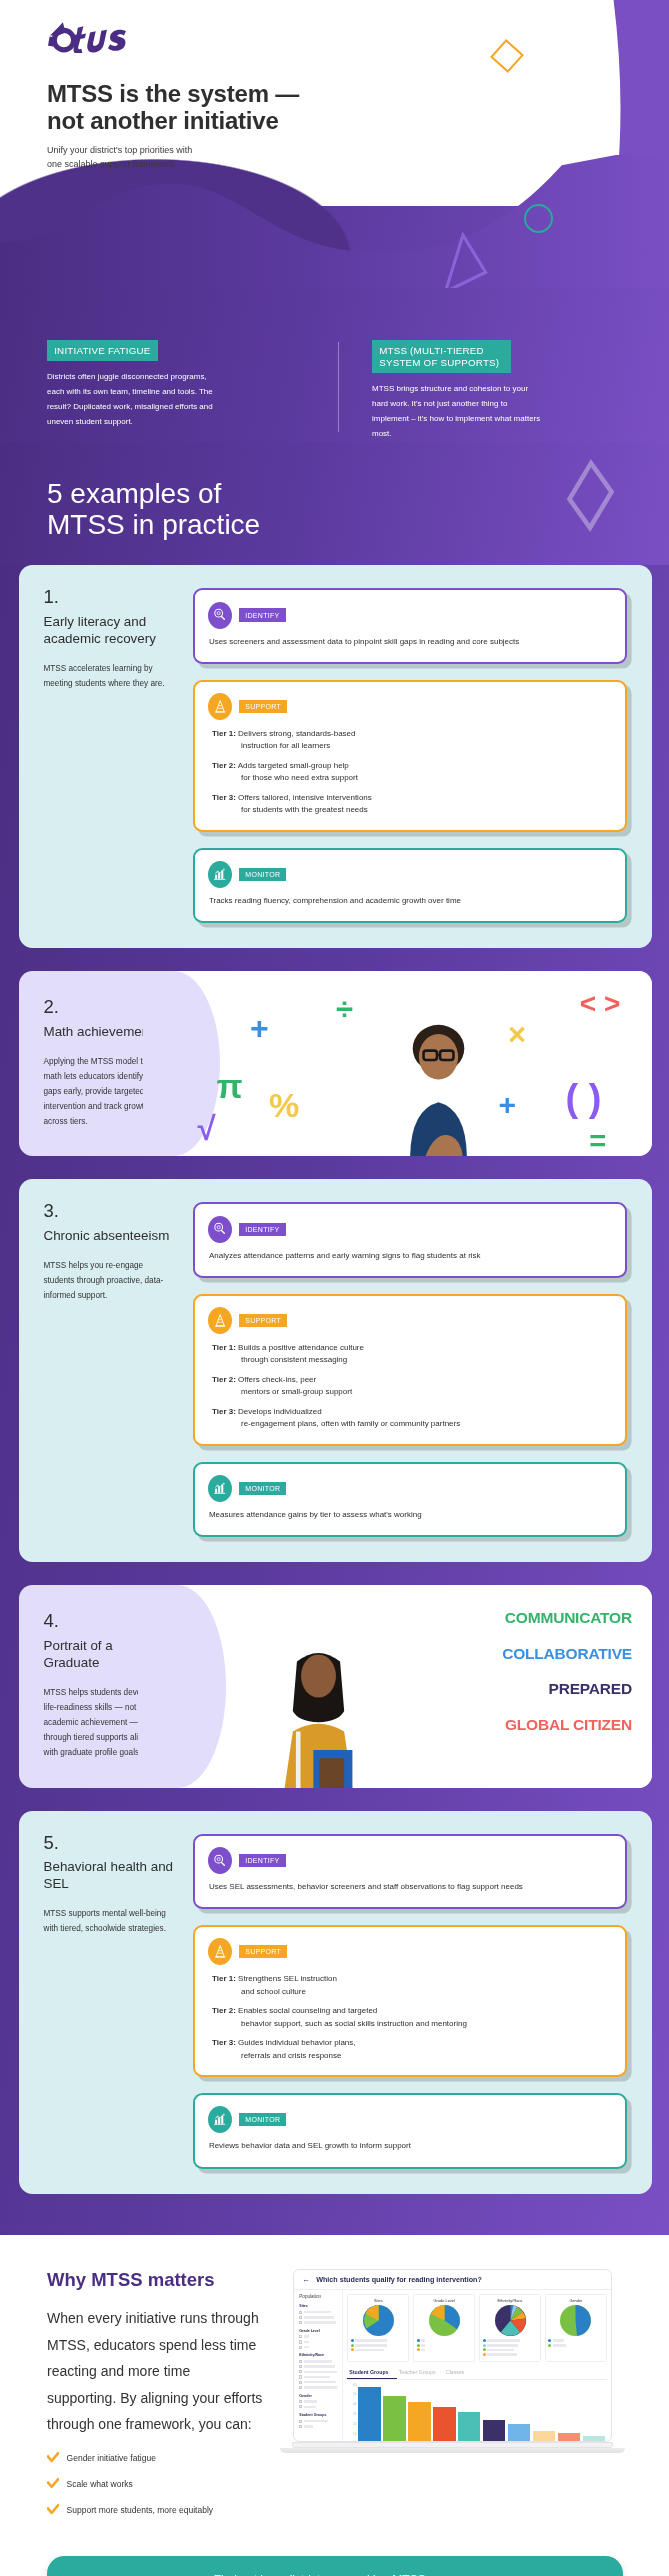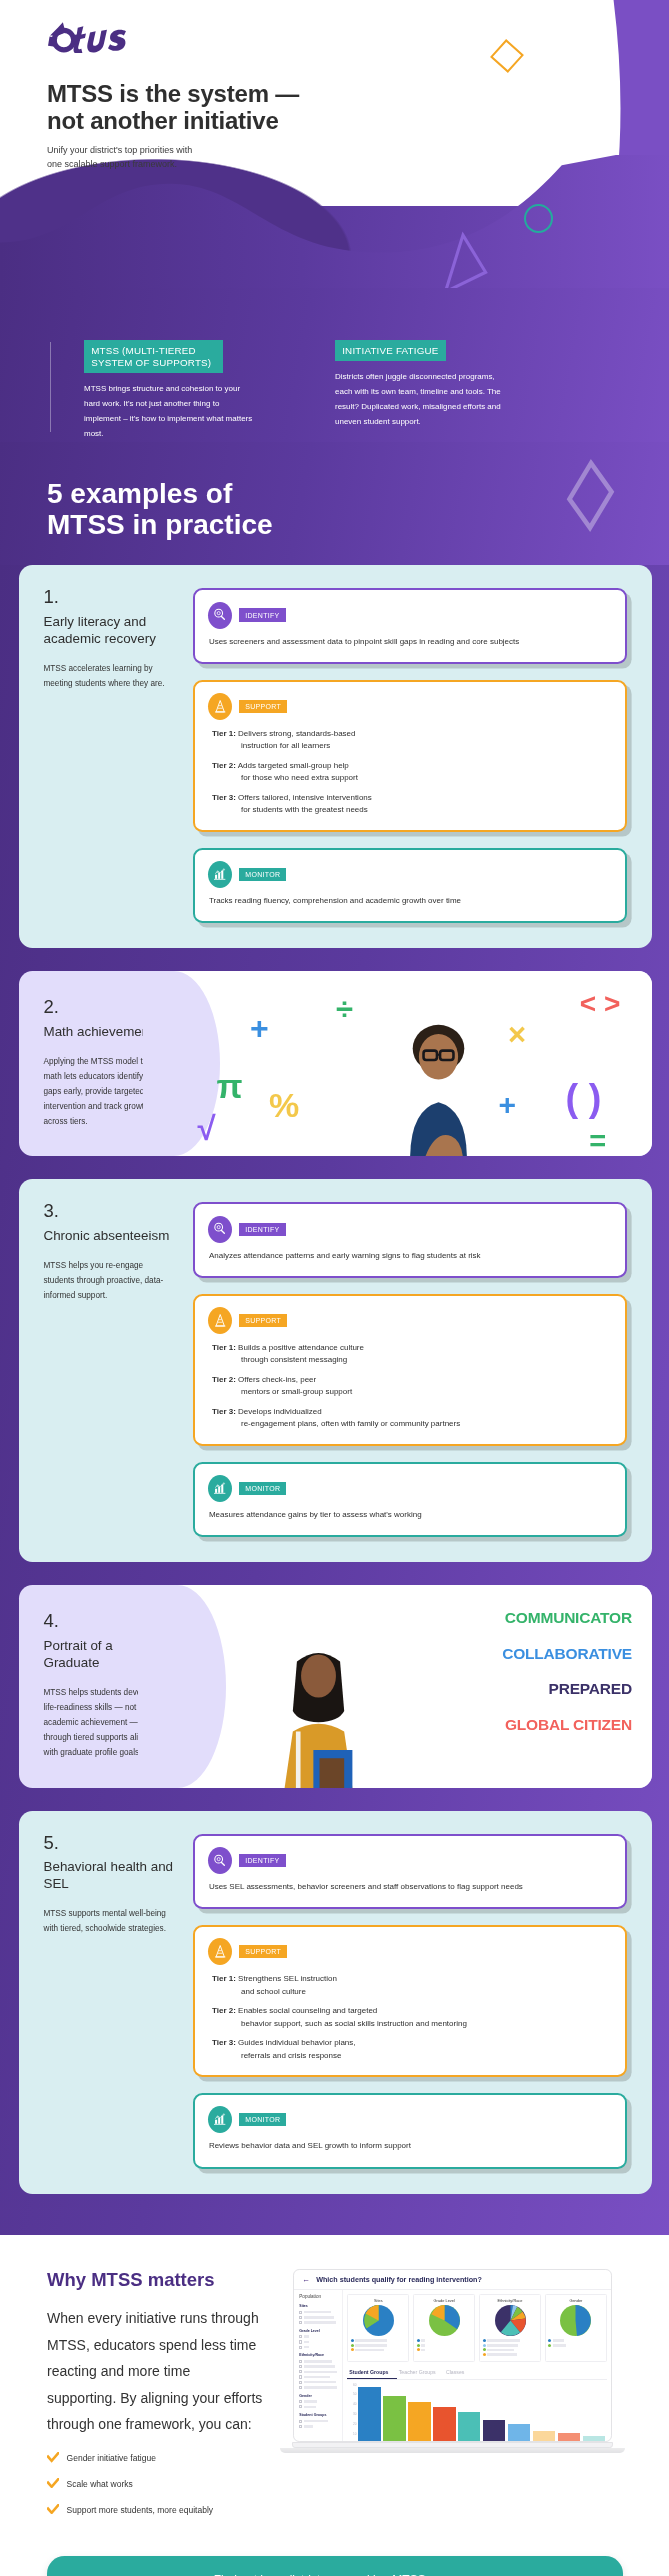--- a/index.html
+++ b/index.html
@@ -122,21 +122,21 @@
 
   
   .big-head-band {
     background: linear-gradient(100deg, #4b2e83 0%, #5b3a9e 45%, #7a4fc4 100%);
     padding: 36px 47px 25px 47px;
     position: relative;
   }
   .big-head {
     color: #ffffff;
     font-size: 28px;
-    font-weight: 700;
+    font-weight: 400;
     line-height: 1.12;
     max-width: 289px;
   }
 
   
   .sections-band {
     background: linear-gradient(100deg, #4b2e83 0%, #5b3a9e 45%, #7a4fc4 100%);
     padding: 0 18.5px 41px 18.5px;
     position: relative;
   }
@@ -406,27 +406,27 @@
       </div>
       <div class="hero-sub">
         <div>Unify your district's top priorities with</div>
         <div>one scalable support framework.</div>
       </div>
     </div>
   </div>
 
   <div class="compare-band">
     <div class="compare-row">
+      <div class="compare-col">
+        <div class="tag">INITIATIVE FATIGUE</div>
+        <div class="compare-body">Districts often juggle disconnected programs, each with its own team, timeline and tools. The result? Duplicated work, misaligned efforts and uneven student support.</div>
+      </div>
       <div class="compare-col right">
         <div class="tag two-line">MTSS (MULTI-TIERED SYSTEM OF SUPPORTS)</div>
         <div class="compare-body">MTSS brings structure and cohesion to your hard work. It's not just another thing to implement – it's how to implement what matters most.</div>
-      </div>
-      <div class="compare-col">
-        <div class="tag">INITIATIVE FATIGUE</div>
-        <div class="compare-body">Districts often juggle disconnected programs, each with its own team, timeline and tools. The result? Duplicated work, misaligned efforts and uneven student support.</div>
       </div>
     </div>
   </div>
 
   <div class="big-head-band">
     <div class="big-head">
       <div>5 examples of</div>
       <div>MTSS in practice</div>
     </div>
     <svg class="shape" style="left:562px;top:16.5px;" width="57" height="77" viewBox="0 0 110 150">

